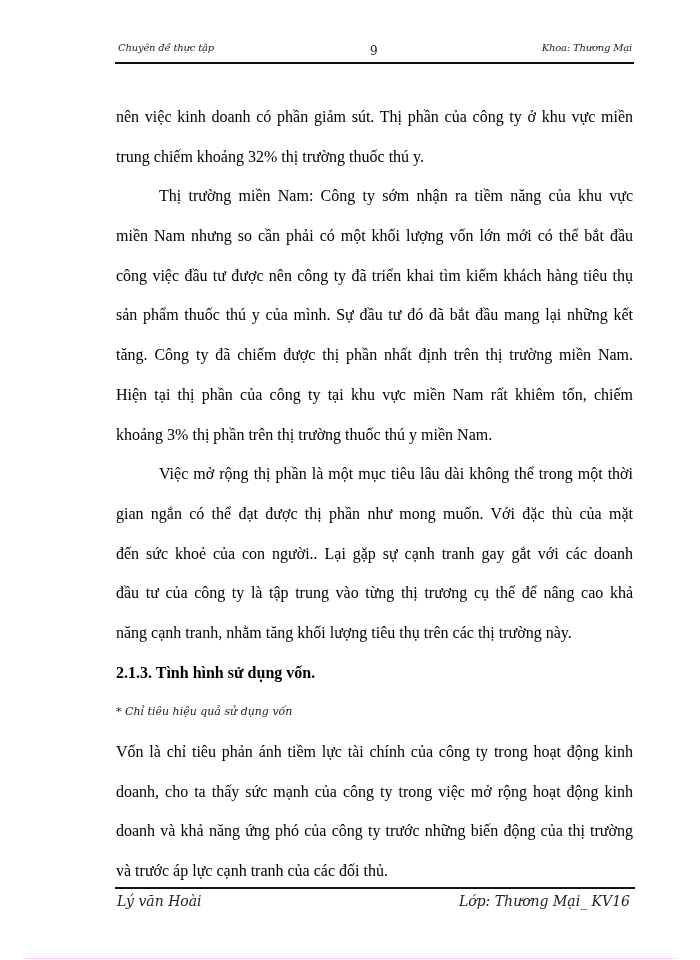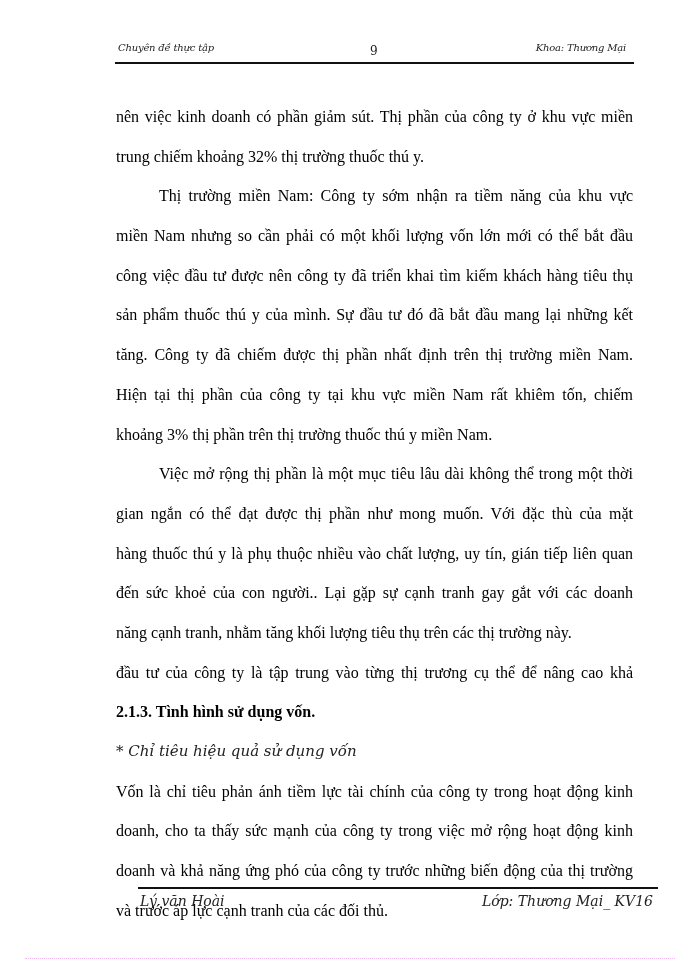--- a/index.html
+++ b/index.html
@@ -1,28 +1,28 @@
 <!DOCTYPE html>
 <html><head>
   <meta charset="utf-8">
   <style>
     html, body { margin: 0; padding: 0; background: #ffffff; }
     body { width: 700px; height: 960px; position: relative; overflow: hidden; font-family: "Liberation Serif", "DejaVu Serif", serif; color: #000; }
     .page-header { position: absolute; left: 115px; top: 40px; width: 519px; height: 22px; border-bottom: 2px solid #111; }
     .hdr-left, .hdr-right, .hdr-center { position: absolute; top: 2px; font-family: "DejaVu Serif", serif; font-style: italic; font-size: 10px; color: #222; white-space: nowrap; }
     .hdr-left { left: 3px; letter-spacing: -0.2px; }
     .hdr-center { left: 255px; font-style: normal; font-size: 12px; top: 4px; }
-    .hdr-right { right: 8px; letter-spacing: -0.2px; }
+    .hdr-right { right: 2px; letter-spacing: -0.2px; }
     .body { position: absolute; left: 116px; top: 91px; width: 517px; font-size: 16px; line-height: 27.7px; }
     .line { display: block; white-space: nowrap; text-align: justify; text-align-last: justify; height: 27.7px; margin-top: 12px; }
     .line.last { text-align-last: left; }
     .indent { padding-left: 43px; }
     .heading { font-weight: bold; text-align-last: left; }
-    .subheading { font-family: "DejaVu Serif", serif; font-style: italic; font-size: 15px; color: #222; text-align-last: left; }
-    .page-footer { position: absolute; left: 115px; top: 887px; width: 520px; height: 26px; border-top: 2px solid #111; margin-left: 23px; }
+    .subheading { font-family: "DejaVu Serif", serif; font-style: italic; font-size: 11px; color: #222; text-align-last: left; }
+    .page-footer { position: absolute; left: 115px; top: 887px; width: 520px; height: 26px; border-top: 2px solid #111; }
     .ftr-left, .ftr-right { position: absolute; top: 4px; font-family: "DejaVu Serif", serif; font-style: italic; font-size: 14px; color: #222; white-space: nowrap; }
     .ftr-left { left: 2px; }
     .ftr-right { right: 5px; }
     .page-boundary { position: absolute; left: 25px; top: 958px; width: 650px; height: 0; border-top: 1px dotted #f2b8f0; }
   </style>
 </head>
 <body>
 
 <div class="page-header">
   <span class="hdr-left">Chuyên đề thực tập</span>
@@ -40,24 +40,23 @@
     <span class="line">miền Nam nhưng so cần phải có một khối lượng vốn lớn mới có thể bắt đầu</span>
     <span class="line">công việc đầu tư được nên công ty đã triển khai tìm kiếm khách hàng tiêu thụ</span>
     <span class="line">sản phẩm thuốc thú y của mình. Sự đầu tư đó đã bắt đầu mang lại những kết</span>
     <span class="line">tăng. Công ty đã chiếm được thị phần nhất định trên thị trường miền Nam.</span>
     <span class="line">Hiện tại thị phần của công ty tại khu vực miền Nam rất khiêm tốn, chiếm</span>
     <span class="line last">khoảng 3% thị phần trên thị trường thuốc thú y miền Nam.</span>
   </div>
   <div>
     <span class="line indent">Việc mở rộng thị phần là một mục tiêu lâu dài không thể trong một thời</span>
     <span class="line">gian ngắn có thể đạt được thị phần như mong muốn. Với đặc thù của mặt</span>
-    <span class="line">hàng thuốc thú y là phụ thuộc nhiều vào chất lượng, uy tín, gián tiếp liên quan</span>
     <span class="line">đến sức khoẻ của con người.. Lại gặp sự cạnh tranh gay gắt với các doanh</span>
+    <span class="line">đầu tư của công ty là tập trung vào từng thị trương cụ thể để nâng cao khả</span>
     <span class="line last">năng cạnh tranh, nhằm tăng khối lượng tiêu thụ trên các thị trường này.</span>
-    <span class="line">đầu tư của công ty là tập trung vào từng thị trương cụ thể để nâng cao khả</span>
   </div>
   <span class="line heading">2.1.3. Tình hình sử dụng vốn.</span>
   <span class="line subheading">*  Chỉ tiêu hiệu quả sử dụng vốn</span>
   <div>
     <span class="line">Vốn là chỉ tiêu phản ánh tiềm lực tài chính của công ty trong hoạt động kinh</span>
     <span class="line">doanh, cho ta thấy sức mạnh của công ty trong việc mở rộng hoạt động kinh</span>
     <span class="line">doanh và khả năng ứng phó của công ty trước những biến động của thị trường</span>
     <span class="line last">và trước áp lực cạnh tranh của các đối thủ.</span>
   </div>
 </div>

